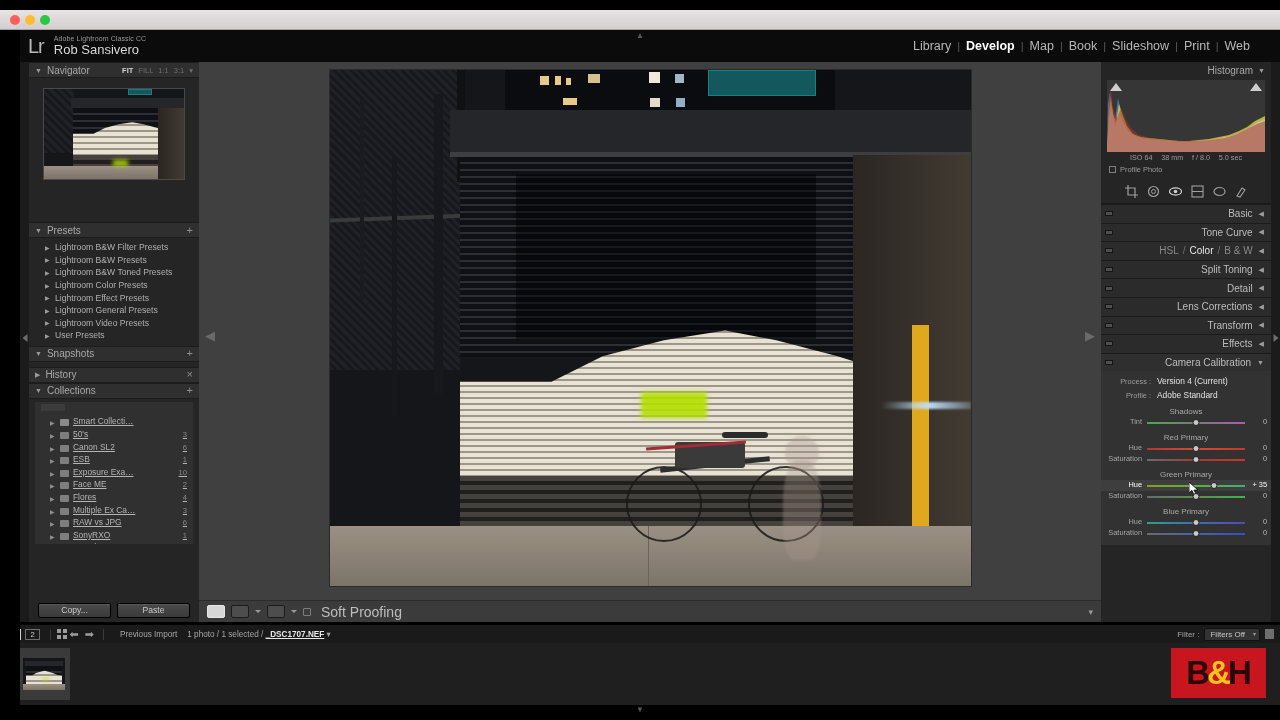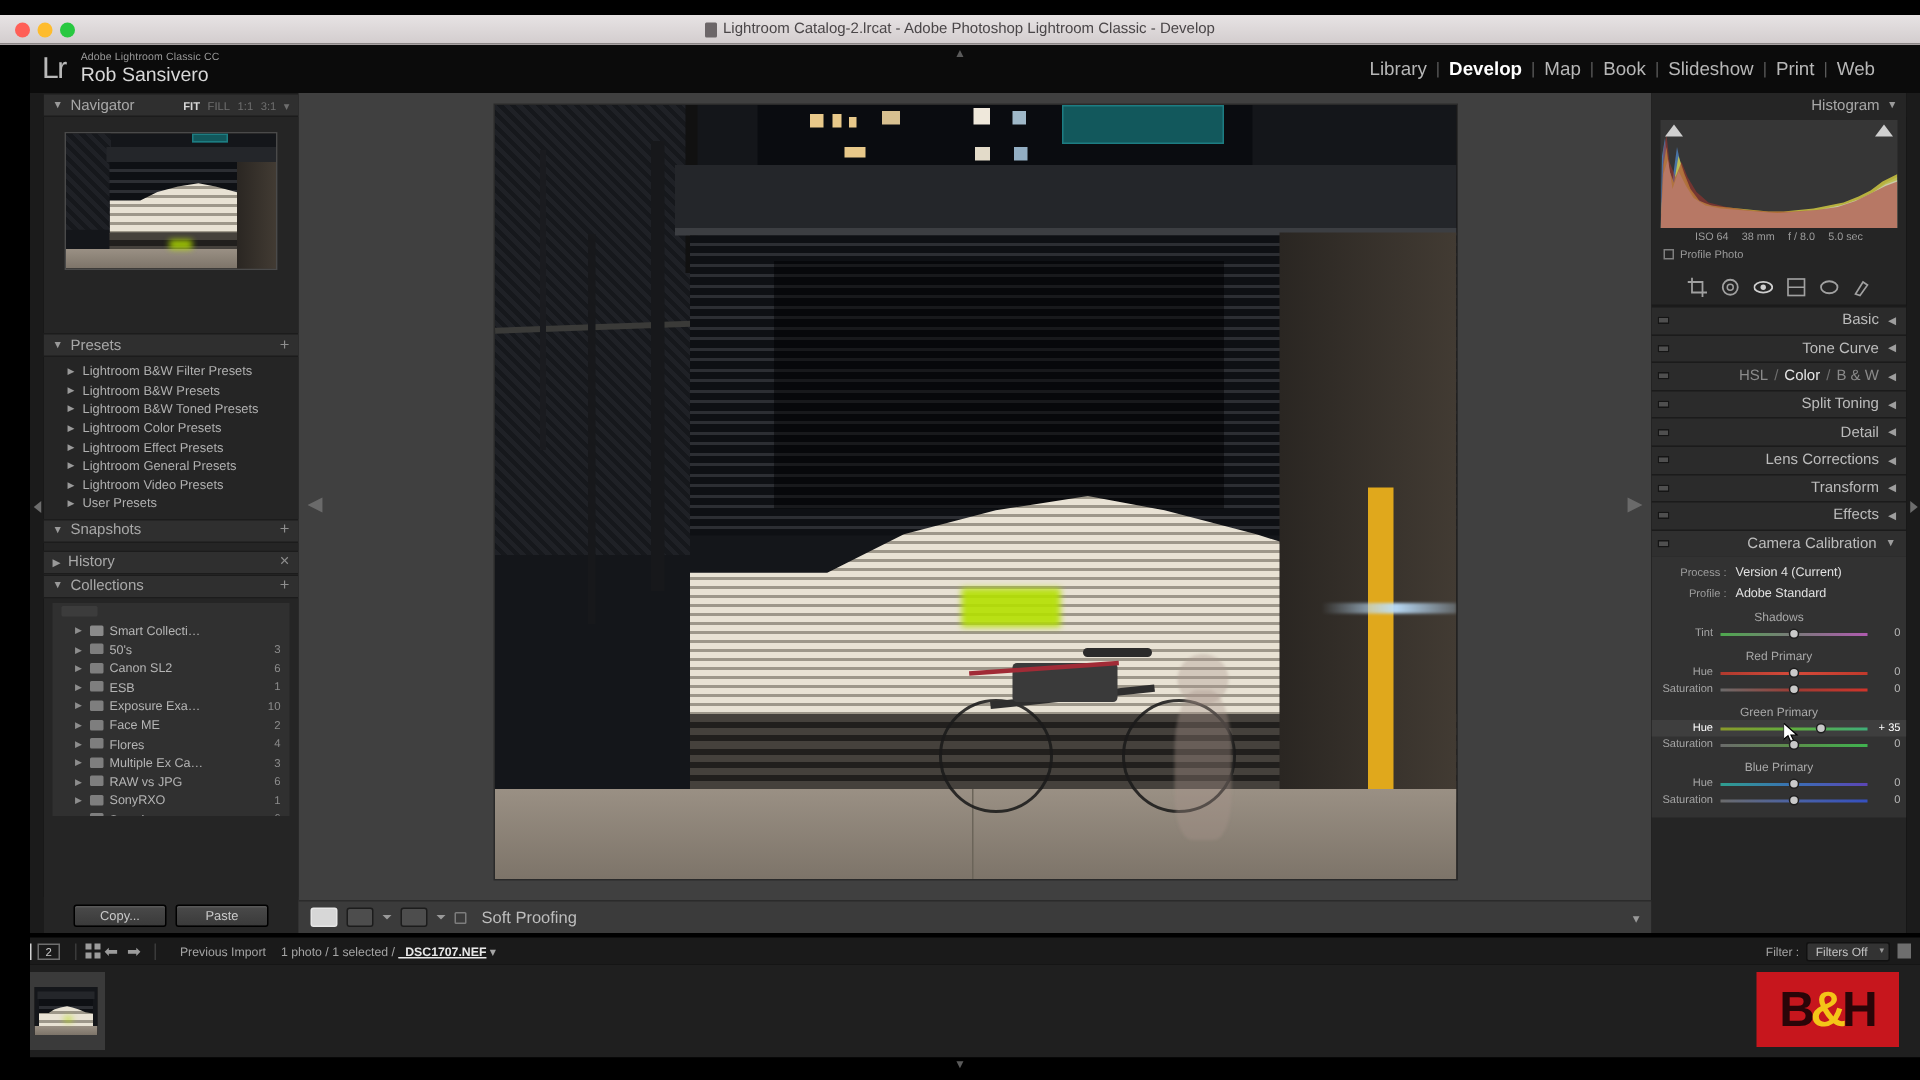--- a/index.html
+++ b/index.html
@@ -85,60 +85,60 @@
 
   
   .prow {
     height: 12.6px; display: flex; align-items: center; font-size: 8.6px; color: #b0b0b0;
     padding-left: 26px; position: relative;
   }
   .prow .tri { position: absolute; left: 16px; font-size: 6px; color: #9a9a9a; }
   .plist { padding: 3px 0 4px; }
 
   .srow {
-    height: 12.6px; display: flex; align-items: center; font-size: 8.4px; color: #b4b4b4;
-    padding-left: 24px; position: relative;
+    height: 12.6px; display: flex; align-items: flex-end; font-size: 8.4px; color: #b4b4b4;
+    padding-left: 24px; position: relative; text-decoration: underline;
   }
   .srow .tri { position: absolute; left: 15px; font-size: 6px; color: #8d8d8d; }
   .srow .cico {
     position: absolute; left: 25px; width: 9px; height: 7px; background: #7e7e7e; border-radius: 1px;
   }
   .srow .cico.smart { background: #8a8a8a; }
   .srow .nm { margin-left: 14px; }
   .srow .cnt { margin-left: auto; margin-right: 6px; font-size: 7.6px; color: #8b8b8b; }
   .coll-box { margin: 3px 6px 0; background: #303030; height: 142px; overflow: hidden; padding-top: 12px; position:relative;}
   .coll-srch { position:absolute; top:2px; left:6px; width:24px; height:7px; background:#3c3c3c; border-radius:1px;}
 
   
   .lfoot { position: absolute; bottom: 0; left: 0; width: 170px; height: 24px; background: #252525;
            display: flex; align-items: center; justify-content: center; gap: 6px; }
   .btn {
     height: 15px; border: 1px solid #000; border-radius: 2px;
     background: linear-gradient(#4a4a4a, #3a3a3a);
     color: #c9c9c9; font-size: 8.6px; display: flex; align-items: center; justify-content: center;
     box-shadow: inset 0 1px 0 #585858;
   }
-  .btn.half { width: 62px; }
+  .btn.half { width: 73px; }
 
   
   .imgwrap { position: absolute; left: 0; top: 0; right: 0; bottom: 28px; display:flex; align-items:center; justify-content:center;}
   .photo { width: 641px; height: 516px; box-shadow: 0 0 0 1px #2a2a2a; position: relative; overflow: hidden; background: #0c0c0c; }
   .side-arrow { position:absolute; top:50%; font-size:13px; color:#6a6a6a; }
   .side-arrow.l { left: 6px; }
   .side-arrow.r { right: 6px; }
 
   .ctoolbar {
     position: absolute; left: 0; bottom: 0; width: 100%; height: 22px; background: #3b3b3b;
     border-top: 1px solid #2b2b2b; display: flex; align-items: center; padding: 0 8px; gap: 6px;
   }
   .tbtn { width: 18px; height: 13px; border: 1px solid #1c1c1c; background: #494949; border-radius: 2px; }
   .tbtn.on { background: #d7d7d7; border-color: #e6e6e6; }
   .tbtn.split { background: #4d4d4d; }
   .tcaret { width: 0; height: 0; border-left: 3px solid transparent; border-right: 3px solid transparent; border-top: 3px solid #9a9a9a; }
-  .sp-label { font-size: 11px; color: #bdbdbd; margin-left: 4px; }
+  .sp-label { font-size: 14px; color: #bdbdbd; margin-left: 4px; }
   .sp-box { width: 8px; height: 8px; border: 1px solid #7d7d7d; border-radius: 1px; }
   .tright { margin-left: auto; color: #9a9a9a; font-size: 9px; }
 
   
   .hist-head { background: #252525; border: none; justify-content: flex-end; }
   .hist-head .tri { order: 2; margin: 0 0 0 5px; }
   .hist-box { margin: 2px 6px 0; height: 72px; background: #363636; position: relative; overflow:hidden; }
   .clipper { position: absolute; top: 3px; width: 0; height: 0;
              border-left: 6px solid transparent; border-right: 6px solid transparent; border-bottom: 8px solid #cfcfcf; }
   .clipper.l { left: 3px; }
@@ -269,24 +269,20 @@
 <body>
 
 <div id="app">
 
   <div class="frame-top"></div>
   <div class="titlebar">
     <div class="traffic">
       <span class="tl r"></span>
       <span class="tl y"></span>
       <span class="tl g"></span>
-    </div>
-    <div class="win-title">
-      <span class="doc-ico"></span>
-      <span>Lightroom Catalog-2.lrcat - Adobe Photoshop Lightroom Classic - Develop</span>
     </div>
   </div>
   <div class="top-caret">▲</div>
 
   <div class="idplate">
     <div class="lr-logo">Lr</div>
     <div class="id-text">
       <div class="id-sub">Adobe Lightroom Classic CC</div>
       <div class="id-name">Rob Sansivero</div>
     </div>

